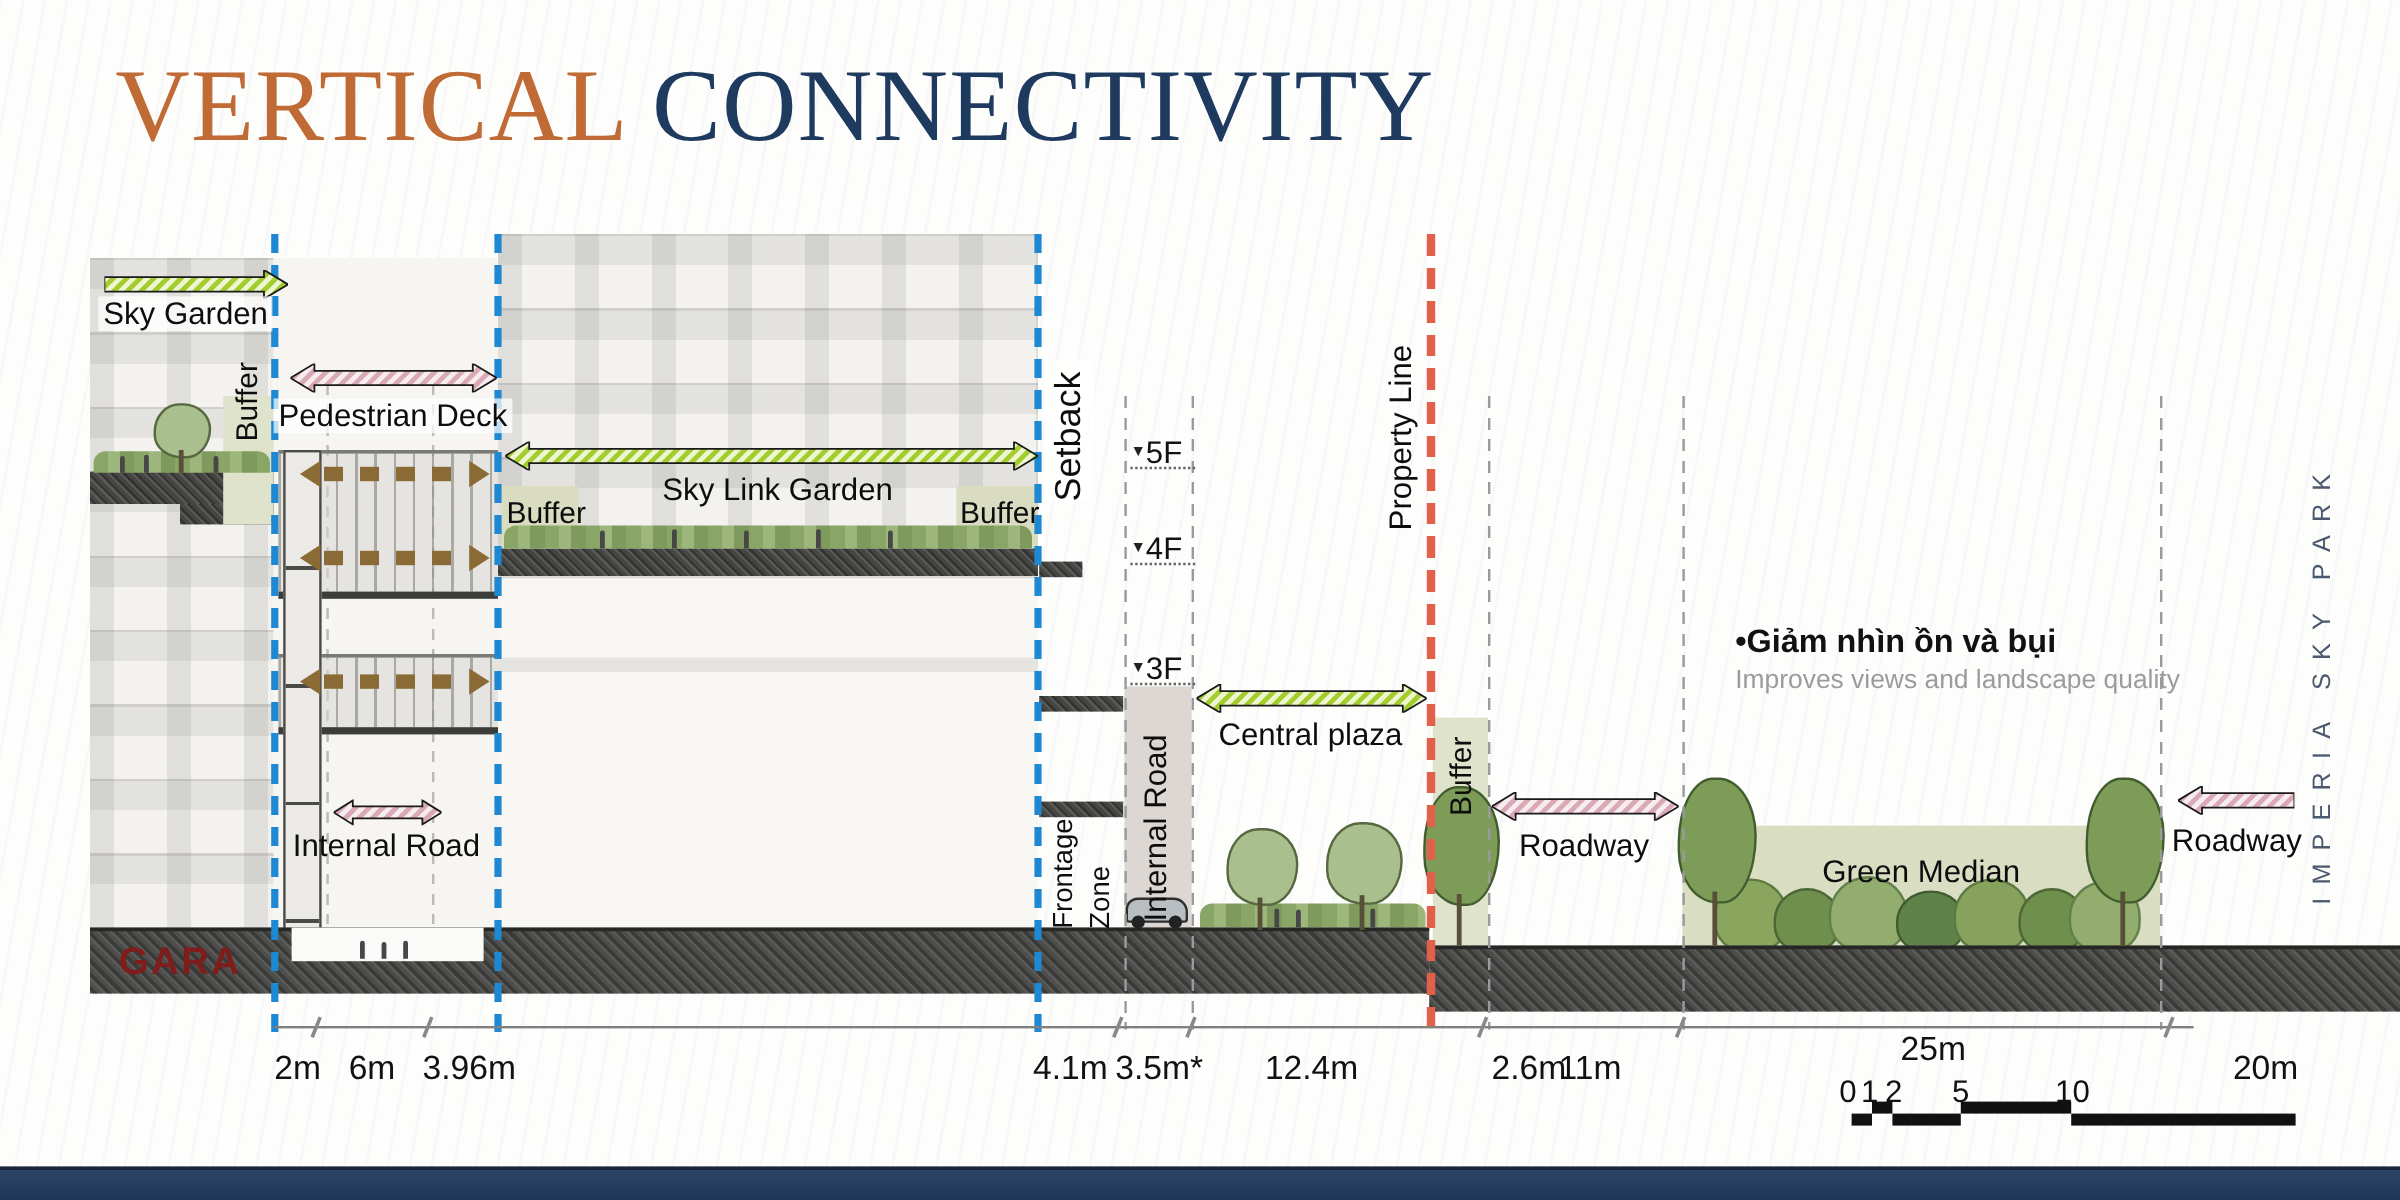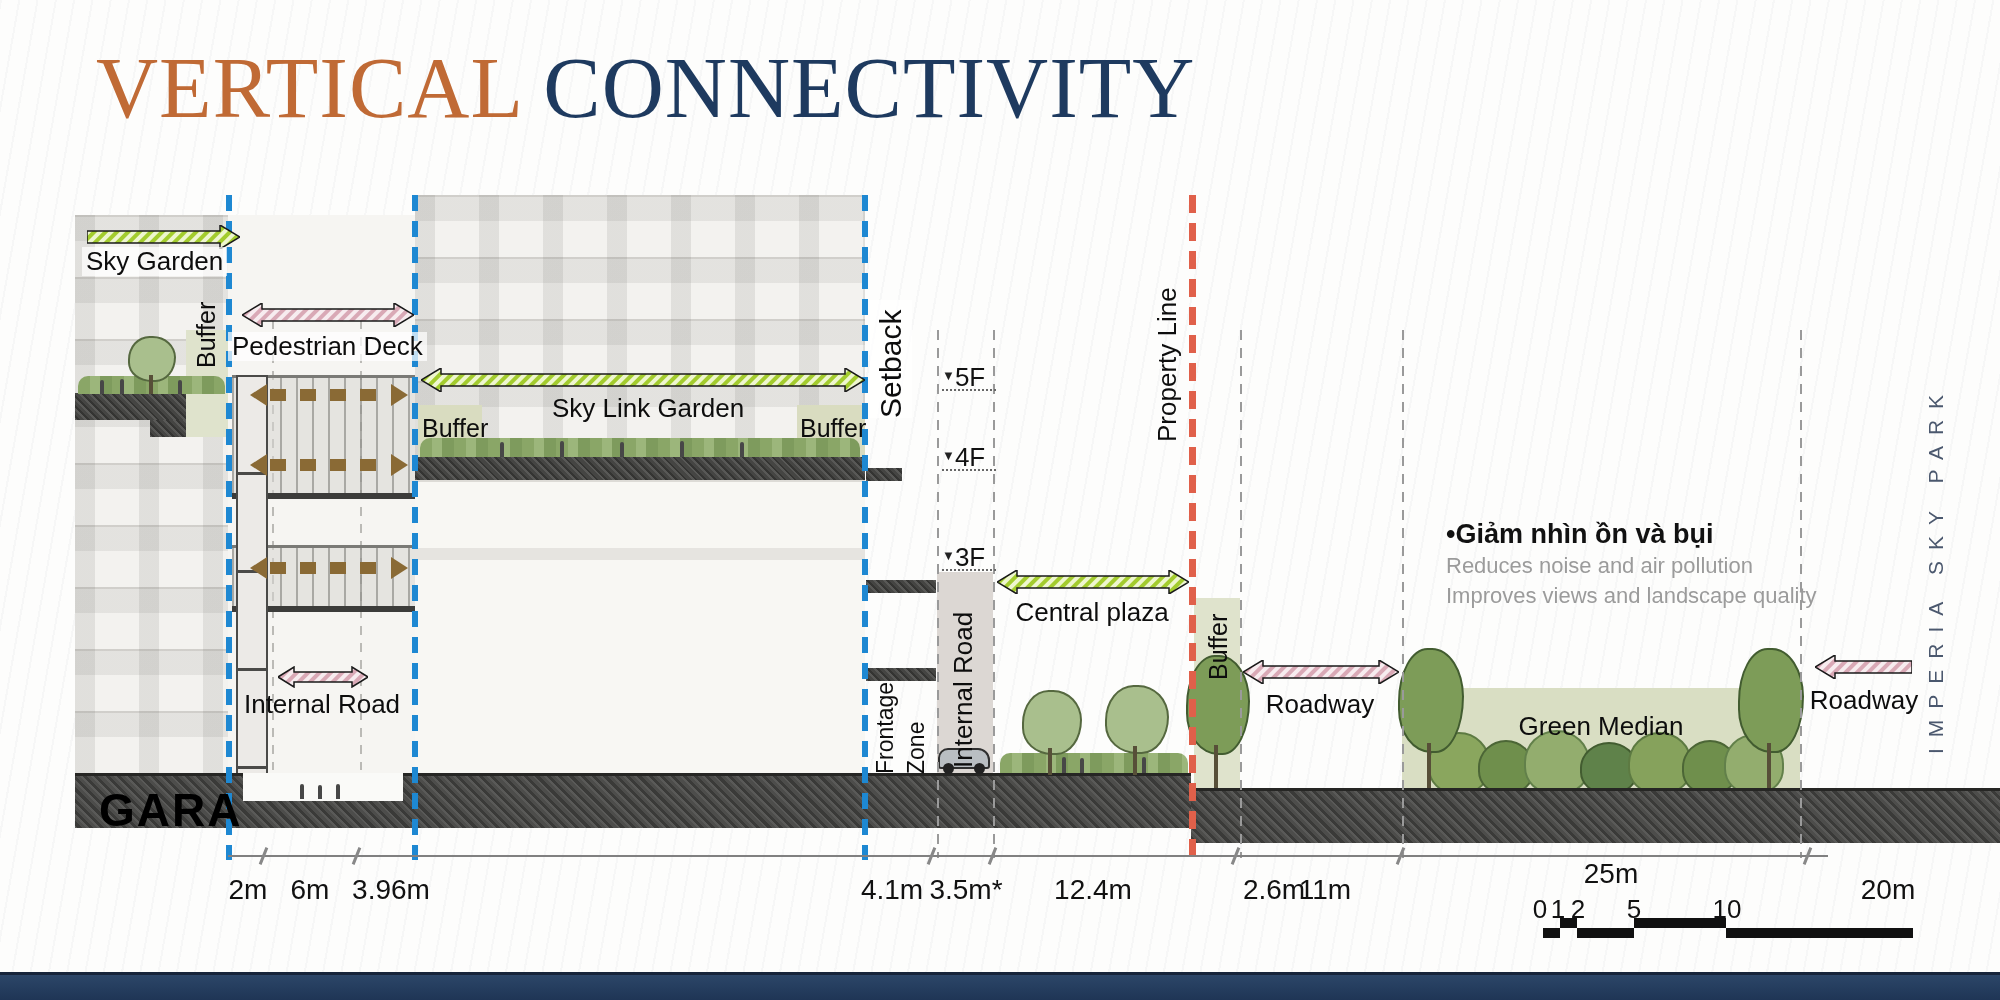--- a/index.html
+++ b/index.html
@@ -44,21 +44,21 @@
   .vgray{width:2px;top:330px;height:528px;
     background-image:repeating-linear-gradient(180deg,#9a9a9a 0 10px,transparent 10px 18px);}
   .vfaint{width:2px;top:320px;height:450px;z-index:3;
     background-image:repeating-linear-gradient(180deg,#bbbab6 0 9px,transparent 9px 17px);}
   
   .lbl{position:absolute;font-size:26px;color:#0d0d0d;white-space:nowrap;z-index:8;line-height:1.1;}
   .boxed{background:rgba(255,255,255,.72);padding:0 4px;}
   .cx{transform:translateX(-50%);}
   .vlbl{position:absolute;writing-mode:vertical-rl;transform:rotate(180deg);
     font-size:26px;color:#0d0d0d;white-space:nowrap;z-index:8;}
-  .bigband{position:absolute;color:#000000;font-size:46px;font-weight:bold;letter-spacing:2px;z-index:7;}
+  .bigband{position:absolute;color:#7f1d1d;font-size:32px;font-weight:bold;letter-spacing:2px;z-index:7;}
   
   .floormark{position:absolute;z-index:8;}
   .fm-tri{font-size:13px;vertical-align:6px;color:#222;}
   .fm-txt{font-size:26px;color:#111;}
   .fm-dot{position:absolute;left:0;top:27px;width:54px;border-top:2px dotted #666;}
   
   .arrow-svg{position:absolute;z-index:7;}
   .brown-arrow{position:absolute;display:flex;align-items:center;z-index:7;}
   .bhl{width:0;height:0;border:11px solid transparent;border-left:none;border-right:17px solid #8a6a35;}
   .bhr{width:0;height:0;border:11px solid transparent;border-right:none;border-left:17px solid #8a6a35;}
@@ -270,21 +270,20 @@
   <div class="lbl cx" style="left:1601px;top:712px;">Green Median</div>
   <div class="lbl cx" style="left:1864px;top:686px;">Roadway</div>
   <div class="lbl cx" style="left:322px;top:690px;">Internal Road</div>
 
   <div class="floormark" style="left:942px;top:362px;"><span class="fm-tri">▼</span><span class="fm-txt">5F</span><i class="fm-dot"></i></div>
   <div class="floormark" style="left:942px;top:442px;"><span class="fm-tri">▼</span><span class="fm-txt">4F</span><i class="fm-dot"></i></div>
   <div class="floormark" style="left:942px;top:542px;"><span class="fm-tri">▼</span><span class="fm-txt">3F</span><i class="fm-dot"></i></div>
 
   <div class="benefits">
     <div class="ben-t">•Giảm nhìn ồn và bụi</div>
-    <div class="ben-s">Reduces noise and air pollution</div>
     <div class="ben-s">Improves views and landscape quality</div>
   </div>
 
   <div class="dimline"></div>
   <div class="slash" style="left:262px;"></div>
   <div class="slash" style="left:355px;"></div>
   <div class="slash" style="left:930px;"></div>
   <div class="slash" style="left:991px;"></div>
   <div class="slash" style="left:1234px;"></div>
   <div class="slash" style="left:1399px;"></div>

